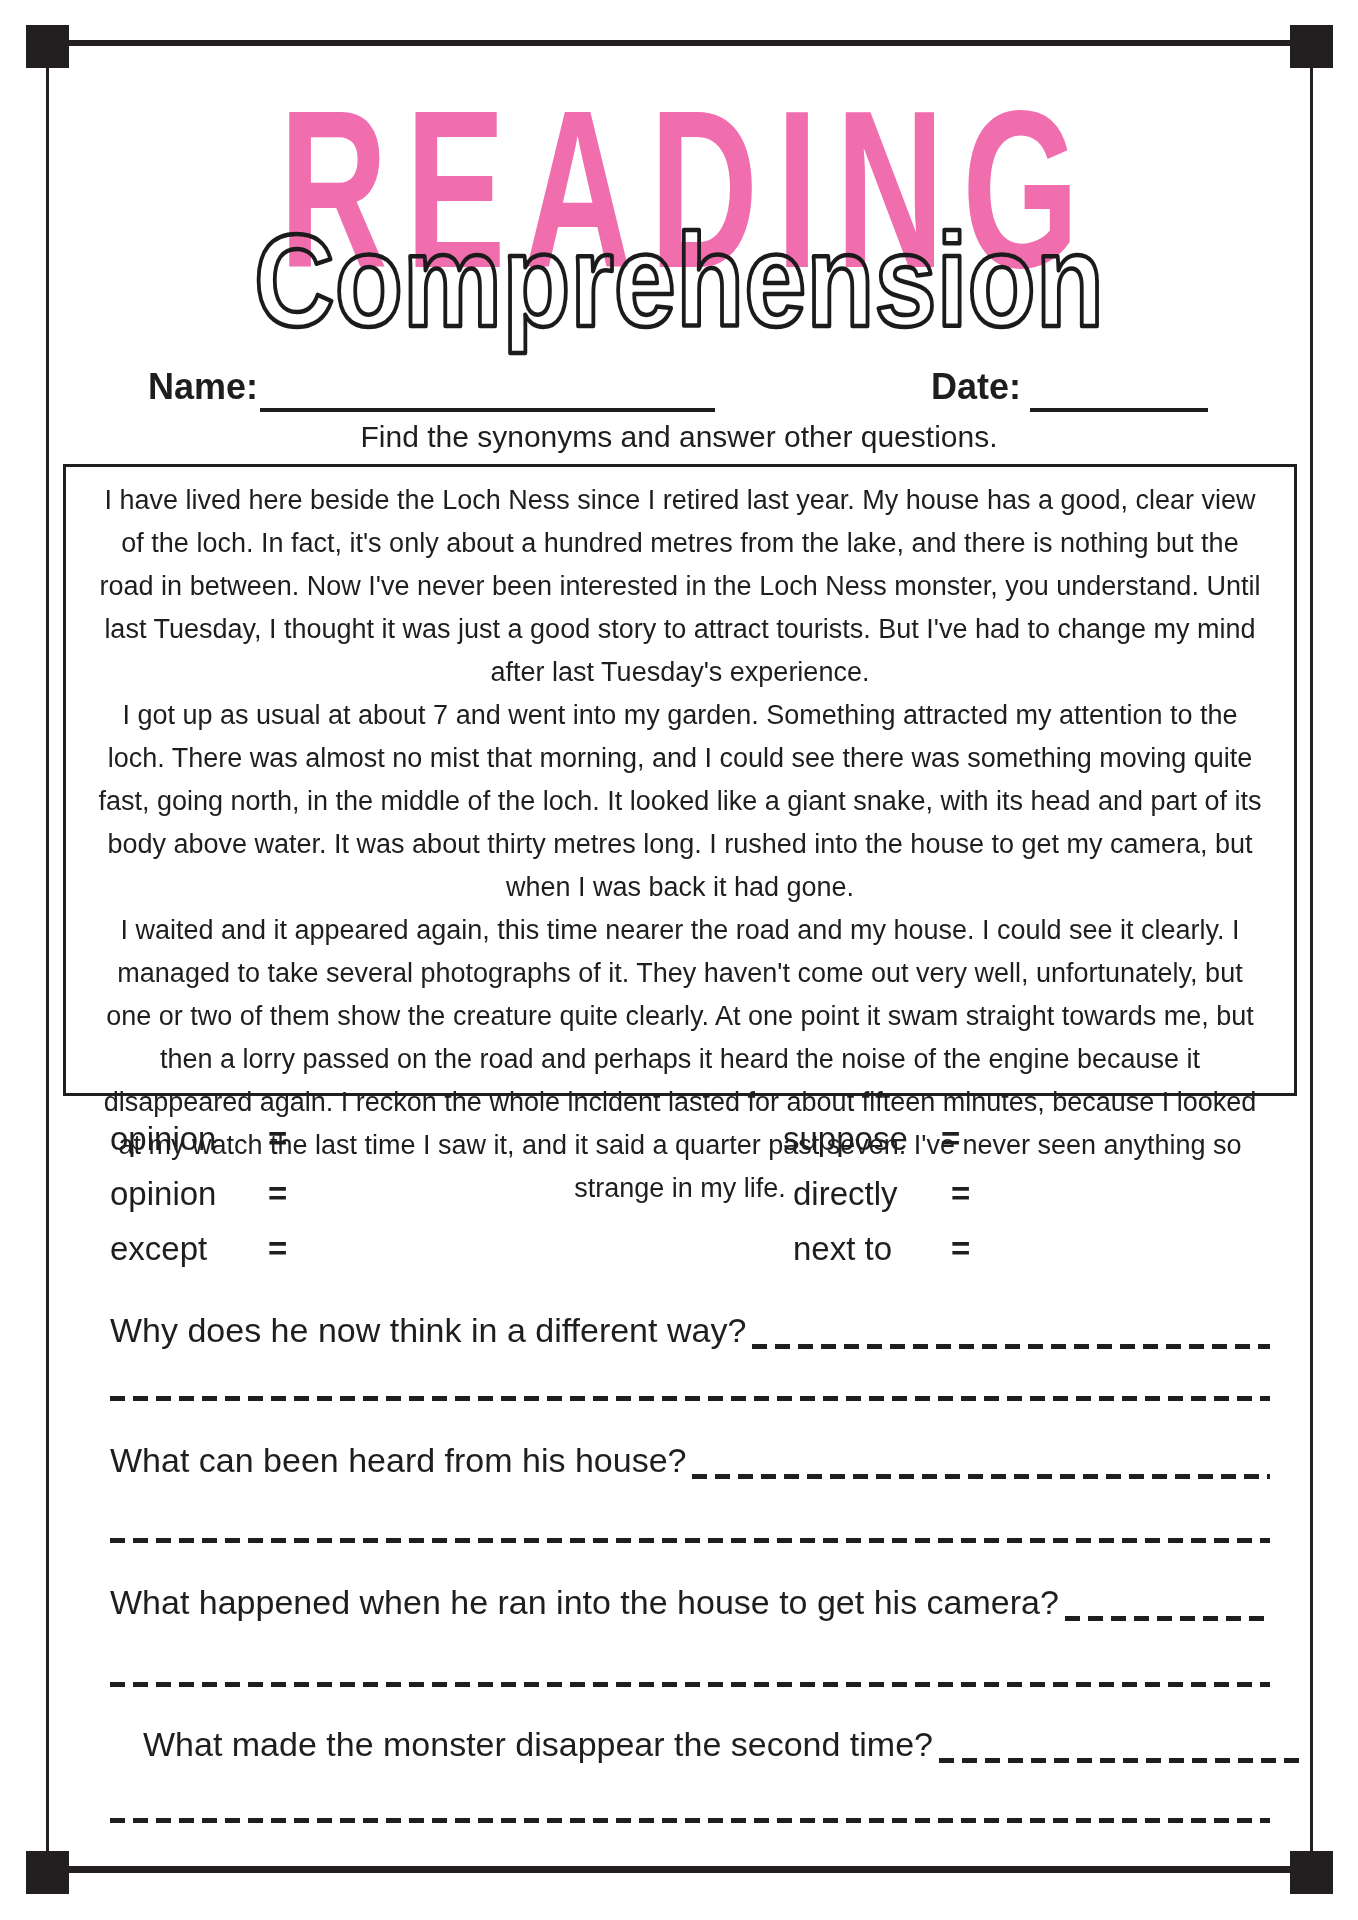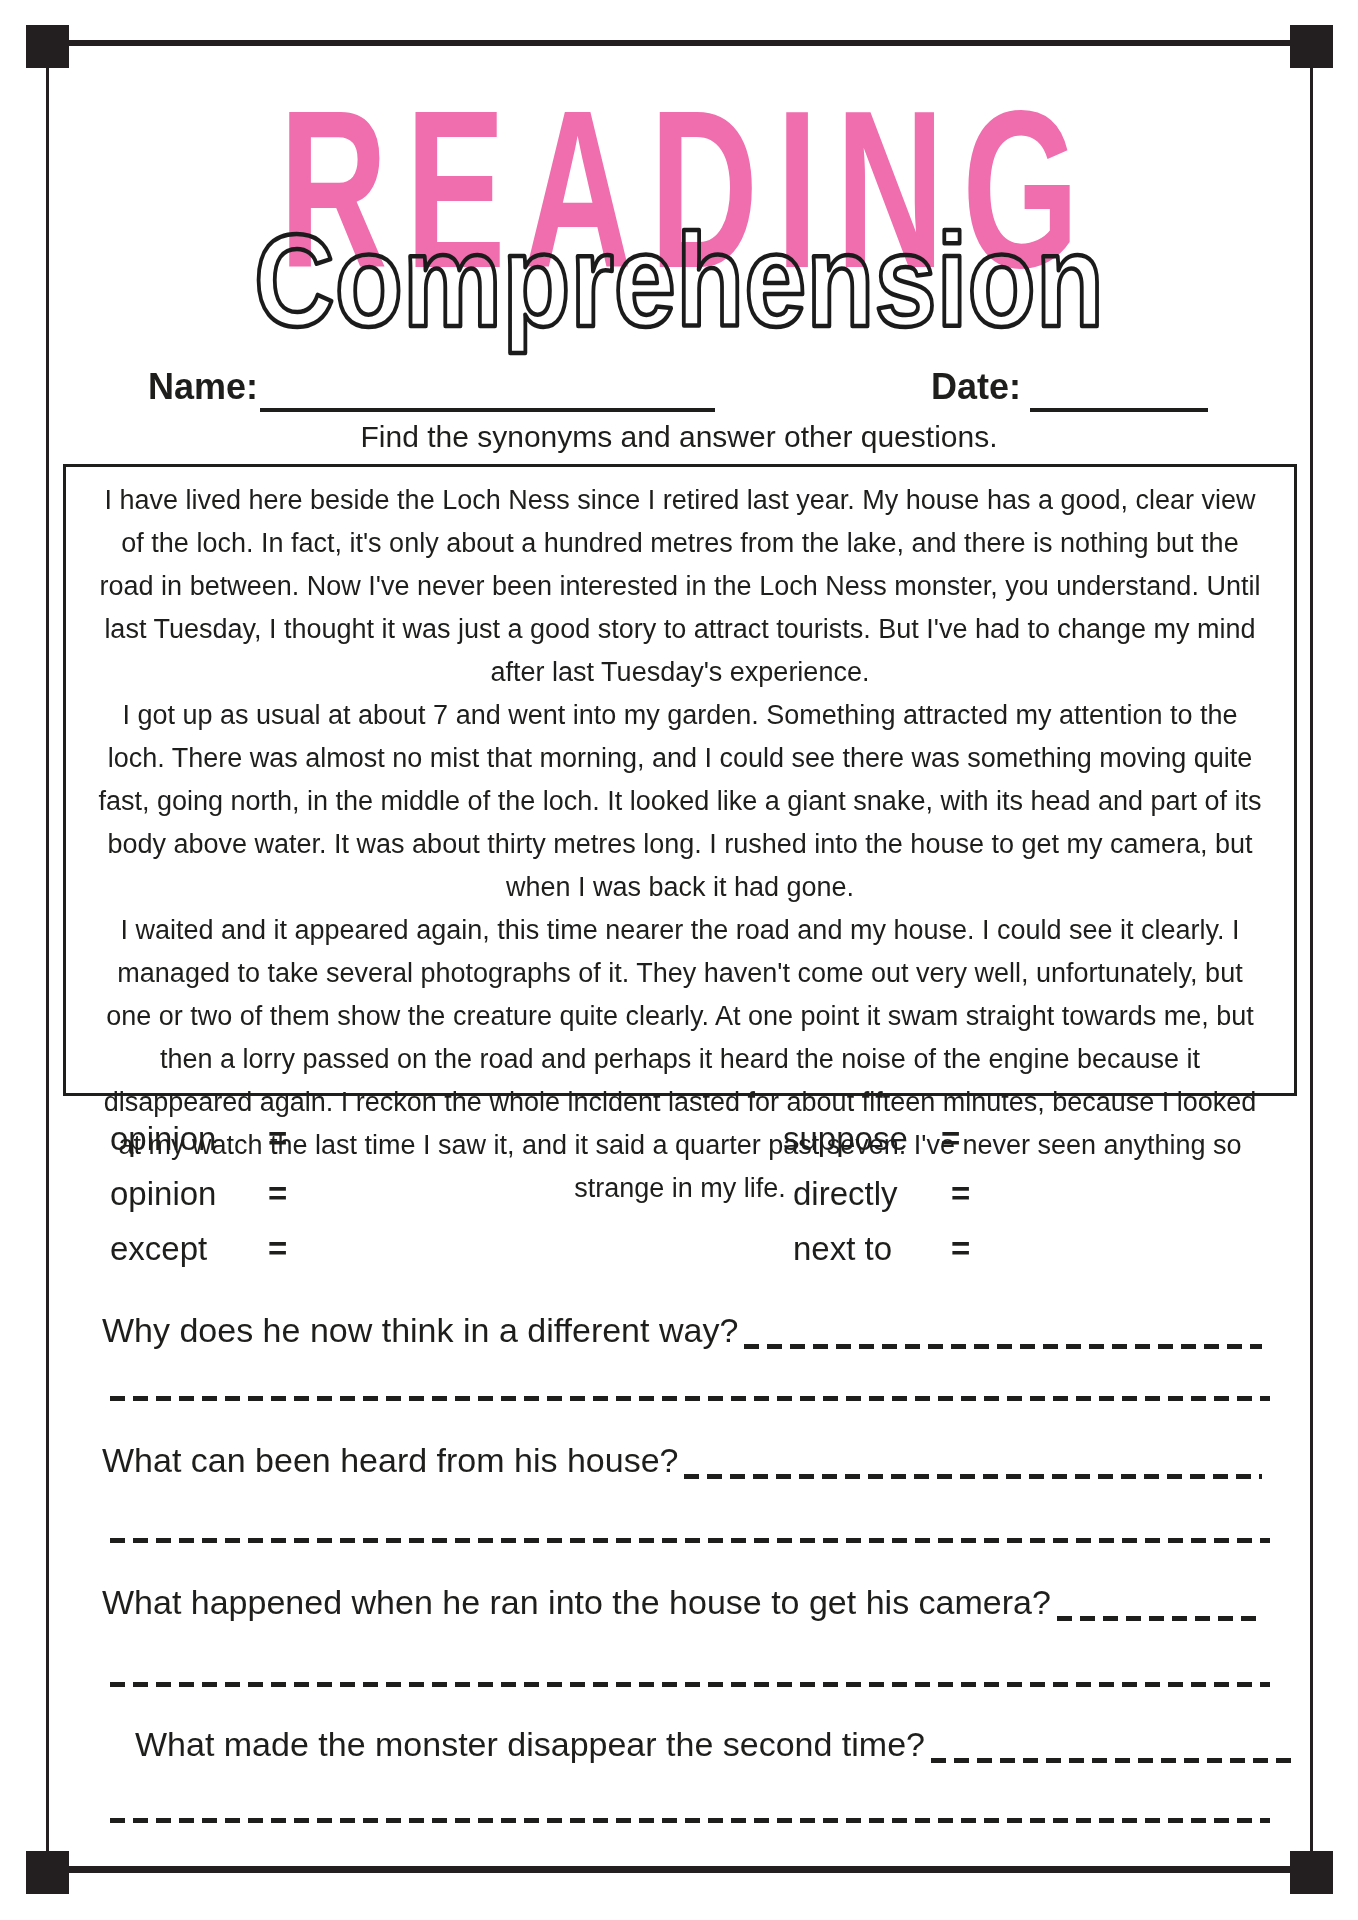--- a/index.html
+++ b/index.html
@@ -37,21 +37,21 @@
     border:3px solid #1e1e1c;box-sizing:border-box;padding:12px 26px;
   }
   .passage-box p{margin:0;text-align:center;font-size:27px;line-height:43px;}
   
   .syn-row{position:absolute;display:flex;align-items:baseline;font-size:33px;}
   .syn-row .word{display:inline-block;width:158px;}
   .syn-row .eq{font-weight:bold;}
   .sl0{left:110px;top:1120px;} .sl1{left:110px;top:1175px;} .sl2{left:110px;top:1230px;}
   .sr0{left:783px;top:1120px;} .sr1{left:793px;top:1175px;align-items:center;} .sr2{left:793px;top:1230px;}
   
-  .q-row{position:absolute;left:102px;width:1160px;display:flex;font-size:34px;line-height:44px;text-align:center;}
+  .q-row{position:absolute;left:110px;width:1160px;display:flex;font-size:34px;line-height:44px;text-align:center;}
   .q-text{white-space:nowrap;}
   .q-blank{flex:1;position:relative;margin-left:6px;min-width:60px;}
   .q-blank::after{
     content:"";position:absolute;left:0;right:0;bottom:3px;height:5px;
     background:repeating-linear-gradient(90deg,#1e1e1c 0 15px,transparent 15px 23px);
   }
   .dash-line{
     position:absolute;left:110px;width:1160px;height:5px;
     background:repeating-linear-gradient(90deg,#1e1e1c 0 15px,transparent 15px 23px);
   }

